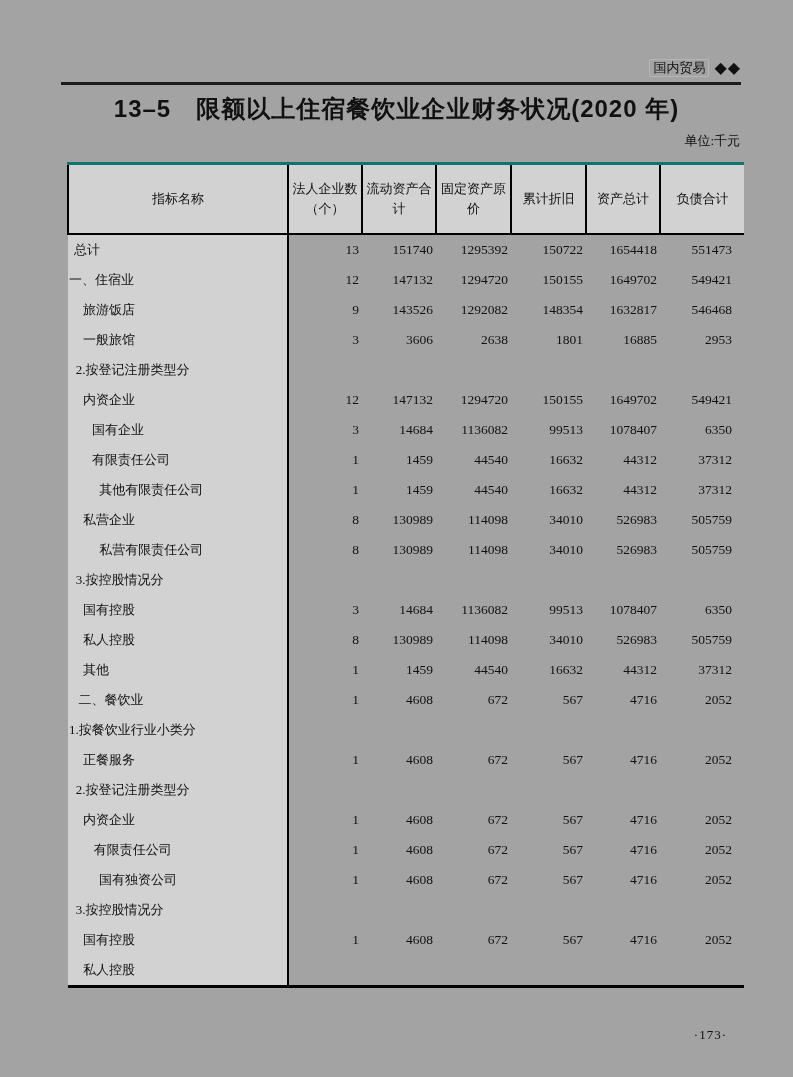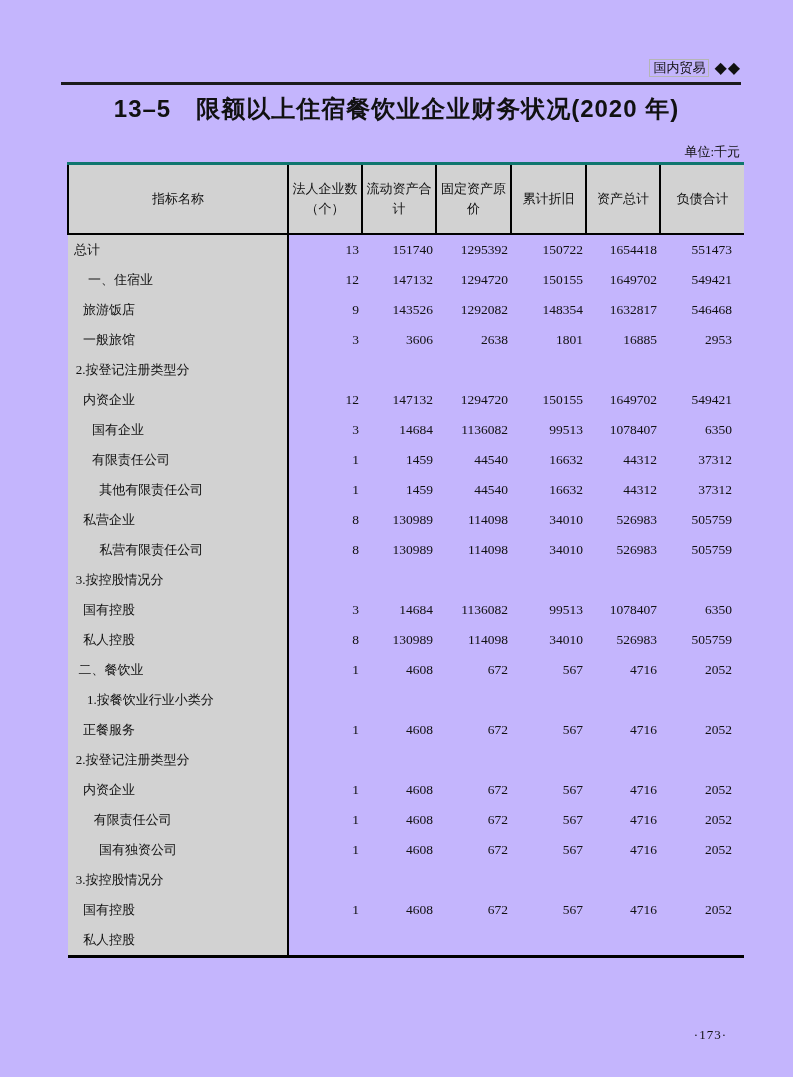--- a/index.html
+++ b/index.html
@@ -1,40 +1,40 @@
 <!DOCTYPE html>
 <html><head>
 <meta charset="utf-8">
 <style>
   html, body { margin: 0; padding: 0; background: #ffffff; }
   body {
     width: 793px; height: 1077px;
     font-family: "Liberation Serif", "DejaVu Serif", serif;
     color: #111;
   }
-  .page { position: relative; width: 793px; height: 1077px; overflow: hidden; background: #c4b5fd; }
+  .page { position: relative; width: 793px; height: 1077px; overflow: hidden; background: #a3a3a3; }
 
   
   .running-head {
     position: absolute; top: 59px; right: 52px;
     font-size: 13px; line-height: 17px; white-space: nowrap;
   }
   .rh-label { border: 1px solid #b5b5b5; padding: 0 3px 1px 3px; }
   .rh-marks { font-size: 16px; letter-spacing: 1px; margin-left: 5px; vertical-align: -1px; }
 
   .rule { position: absolute; left: 61px; top: 82px; width: 680px; height: 3px; background: #1c1c1c; }
 
   .title {
     position: absolute; top: 93px; left: 0; width: 100%; margin: 0;
     text-align: center;
     font-family: "Liberation Sans", "DejaVu Sans", sans-serif;
     font-weight: bold; font-size: 24px; letter-spacing: 1px;
   }
 
-  .unit-note { position: absolute; top: 143px; right: 53px; font-size: 13px; }
+  .unit-note { position: absolute; top: 132px; right: 53px; font-size: 13px; }
 
   table.fin-table {
     position: absolute; left: 67px; top: 162px; width: 676px;
     border-collapse: collapse; table-layout: fixed;
     border-top: 3px solid #0f766e;
     border-bottom: 3px solid #000;
   }
   .fin-table th {
     background: #d2d2d2;
     border-left: 2px solid #000;
@@ -98,21 +98,21 @@
         <tr>
           <td class="label-cell" style="padding-left: 6px;">总计</td>
           <td class="num-cell">13</td>
           <td class="num-cell">151740</td>
           <td class="num-cell">1295392</td>
           <td class="num-cell">150722</td>
           <td class="num-cell">1654418</td>
           <td class="num-cell last">551473</td>
         </tr>
         <tr>
-          <td class="label-cell" style="padding-left: 20px;">一、住宿业</td>
+          <td class="label-cell" style="padding-left: 1px;">一、住宿业</td>
           <td class="num-cell">12</td>
           <td class="num-cell">147132</td>
           <td class="num-cell">1294720</td>
           <td class="num-cell">150155</td>
           <td class="num-cell">1649702</td>
           <td class="num-cell last">549421</td>
         </tr>
         <tr>
           <td class="label-cell" style="padding-left: 15px;">旅游饭店</td>
           <td class="num-cell">9</td>
@@ -215,30 +215,39 @@
         <tr>
           <td class="label-cell" style="padding-left: 15px;">私人控股</td>
           <td class="num-cell">8</td>
           <td class="num-cell">130989</td>
           <td class="num-cell">114098</td>
           <td class="num-cell">34010</td>
           <td class="num-cell">526983</td>
           <td class="num-cell last">505759</td>
         </tr>
         <tr>
+          <td class="label-cell" style="padding-left: 15px;">其他</td>
+          <td class="num-cell">1</td>
+          <td class="num-cell">1459</td>
+          <td class="num-cell">44540</td>
+          <td class="num-cell">16632</td>
+          <td class="num-cell">44312</td>
+          <td class="num-cell last">37312</td>
+        </tr>
+        <tr>
           <td class="label-cell" style="padding-left: 10.5px;">二、餐饮业</td>
           <td class="num-cell">1</td>
           <td class="num-cell">4608</td>
           <td class="num-cell">672</td>
           <td class="num-cell">567</td>
           <td class="num-cell">4716</td>
           <td class="num-cell last">2052</td>
         </tr>
         <tr>
-          <td class="label-cell" style="padding-left: 19px;">1.按餐饮业行业小类分</td>
+          <td class="label-cell" style="padding-left: 1px;">1.按餐饮业行业小类分</td>
           <td class="num-cell"></td>
           <td class="num-cell"></td>
           <td class="num-cell"></td>
           <td class="num-cell"></td>
           <td class="num-cell"></td>
           <td class="num-cell last"></td>
         </tr>
         <tr>
           <td class="label-cell" style="padding-left: 15px;">正餐服务</td>
           <td class="num-cell">1</td>

